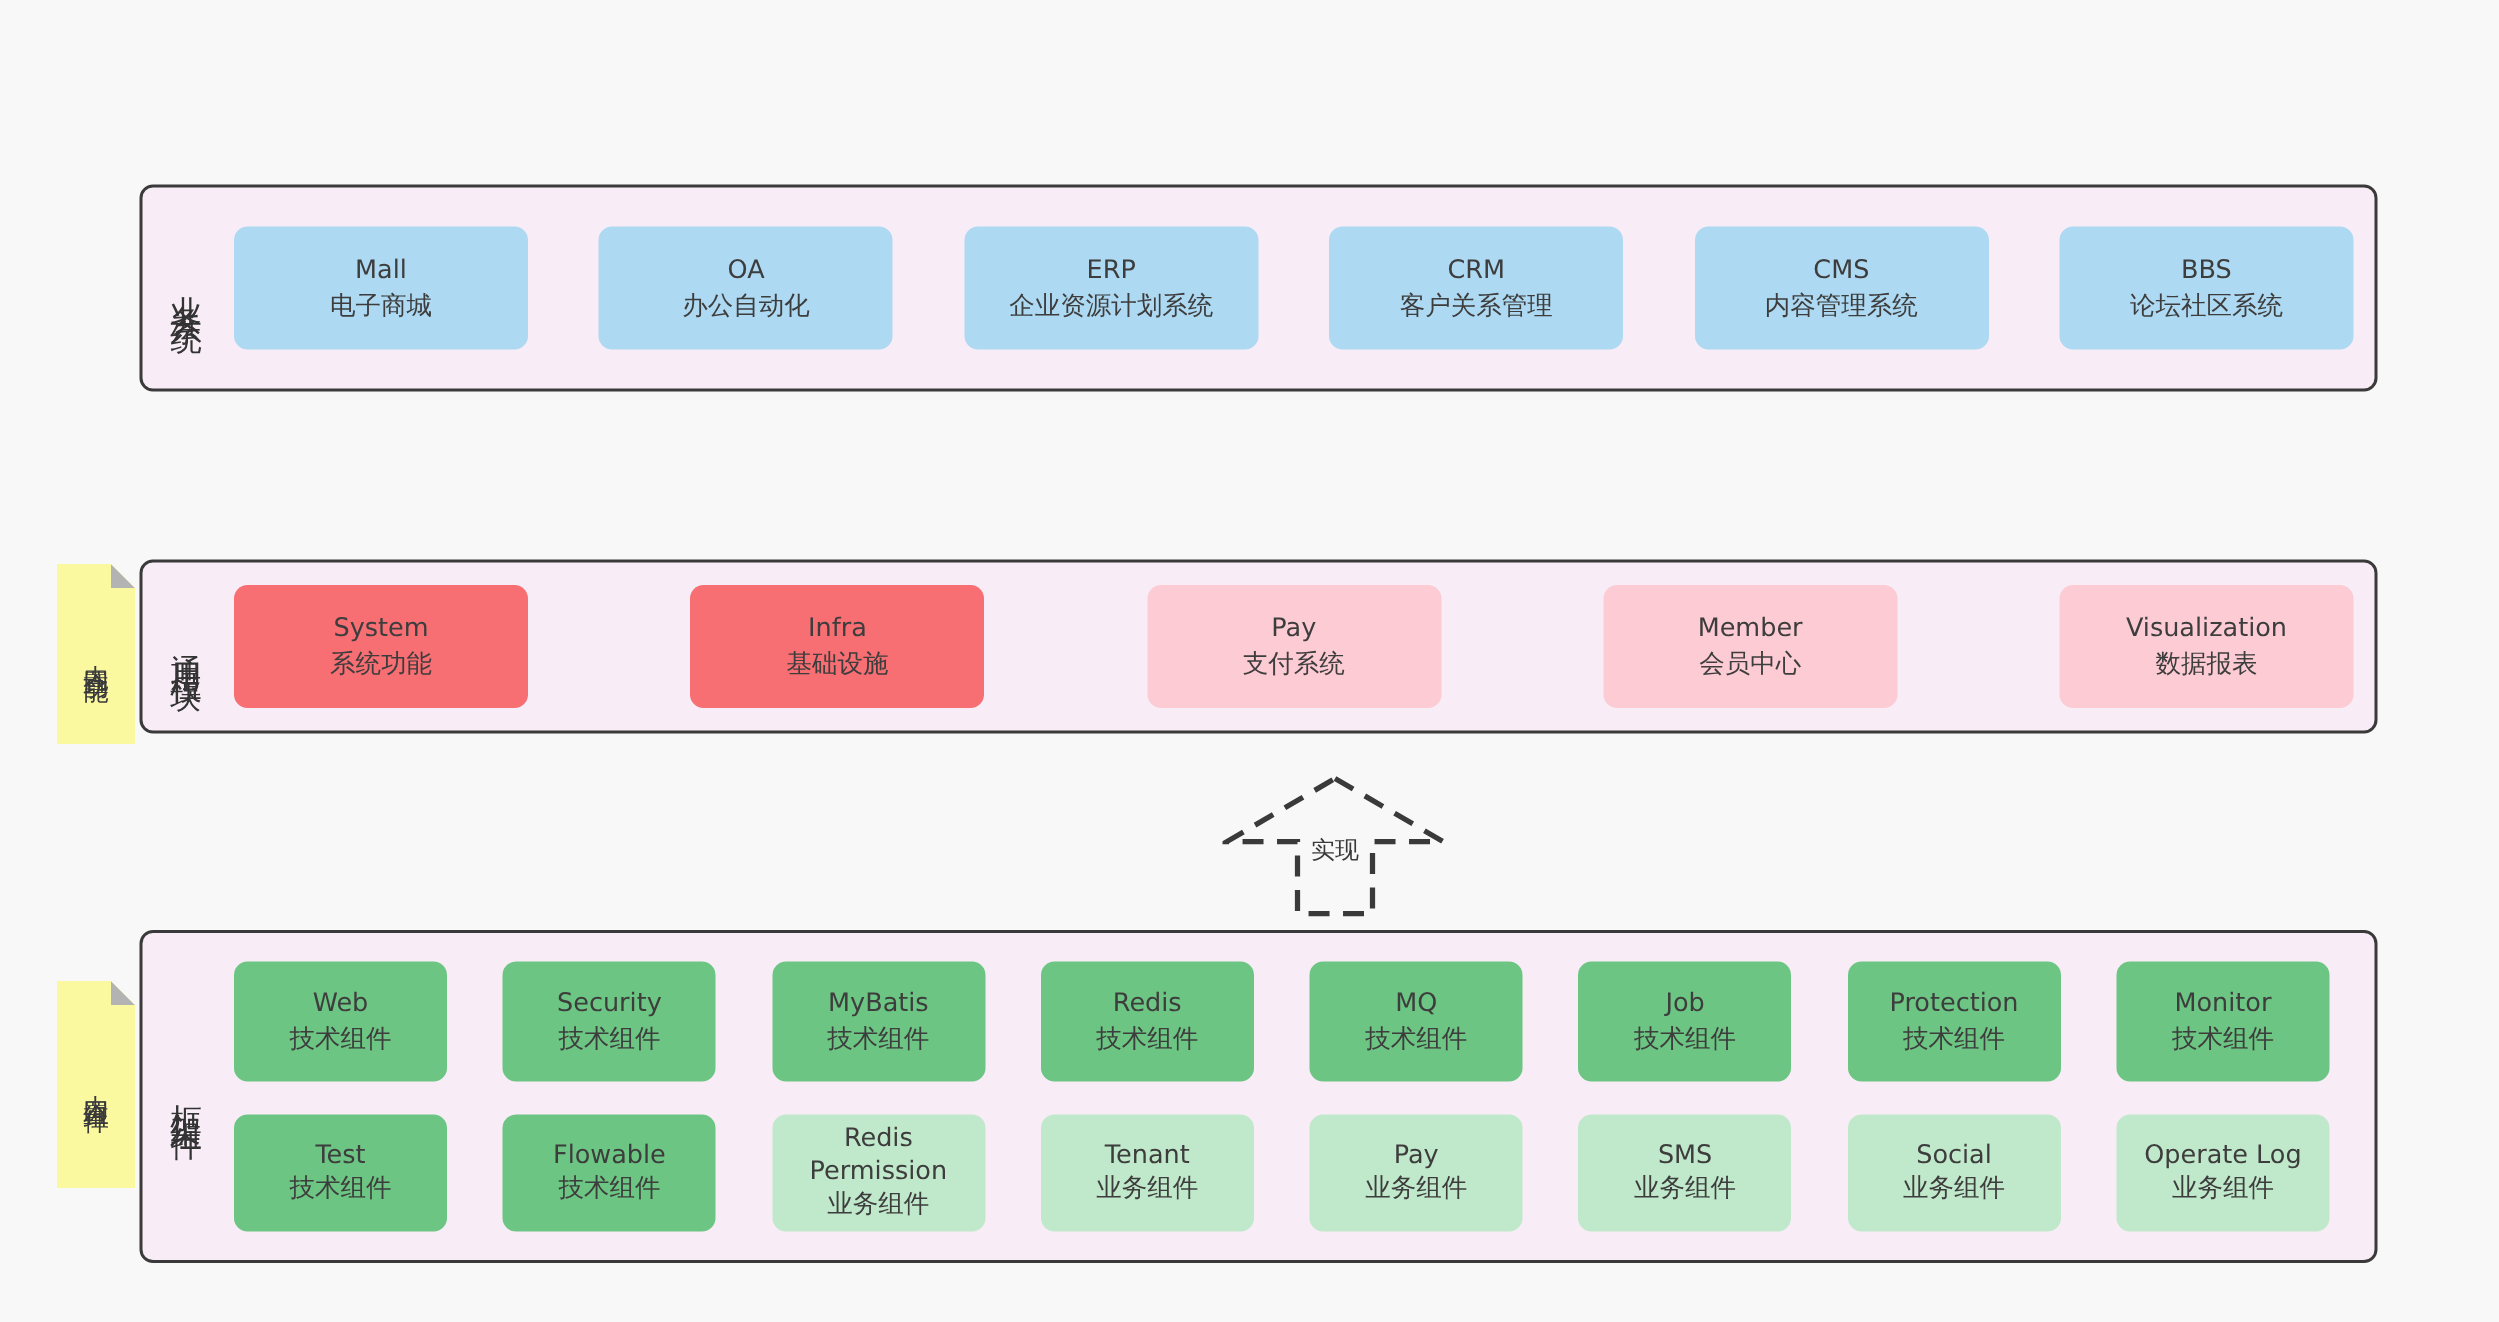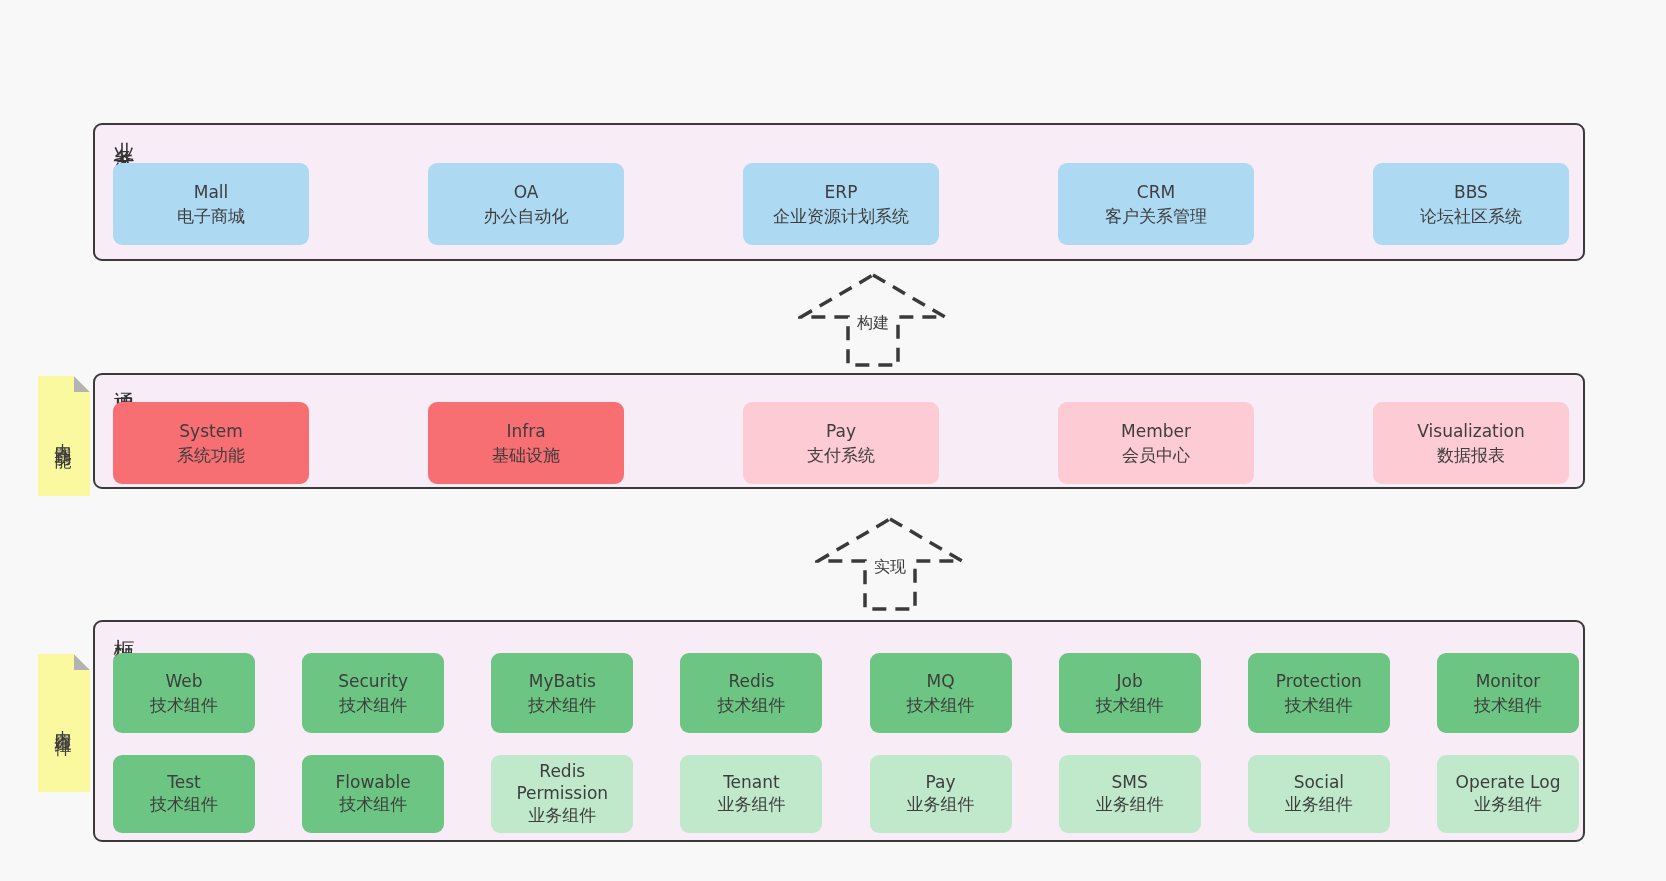--- a/index.html
+++ b/index.html
@@ -2,34 +2,34 @@
 <html><head>
 <meta charset="utf-8">
 <style>
   html,body{margin:0;padding:0;}
   body{font-family:"DejaVu Sans","Liberation Sans",sans-serif;}
   .canvas{position:relative;width:1666px;height:881px;background:#f8f8f8;overflow:hidden;}
 
   
   .section{position:absolute;left:93px;width:1492px;background:#f8edf6;
            border:2px solid #3a3a3a;border-radius:9px;box-sizing:border-box;
-           display:flex;align-items:stretch;flex-direction:column;}
+           display:flex;align-items:stretch;}
   #section-business{top:123px;height:138px;}
   #section-modules{top:373px;height:116px;}
   #section-framework{top:620px;height:222px;}
 
   .section-label{writing-mode:vertical-rl;text-orientation:upright;
                  font-size:21px;letter-spacing:6px;color:#333;
                  margin:auto 0;padding-left:13px;width:30px;text-align:center;
                  white-space:nowrap;}
 
   .boxes{flex:1;display:flex;align-items:center;justify-content:space-between;
          padding:0 14px 0 18px;}
   .rows{flex:1;display:flex;flex-direction:column;justify-content:center;
-        gap:22px;padding:0 4px 0 18px;}
+        gap:22px;padding:0 30px 0 18px;}
   .row{display:flex;justify-content:space-between;}
 
   
   .box{border-radius:9px;display:flex;flex-direction:column;justify-content:center;
        align-items:center;text-align:center;color:#3d3d3d;font-size:17px;
        line-height:1.42;box-sizing:border-box;padding:2px 6px;}
   .box .t,.box .s{display:block;}
   .wide{flex:0 0 196px;height:82px;}
   .narrow{flex:0 0 142px;height:80px;}
   .row+.row .narrow{height:78px;line-height:1.28;}
@@ -76,32 +76,30 @@
       </div>
       <div class="box wide blue">
         <span class="t">ERP</span>
         <span class="s">企业资源计划系统</span>
       </div>
       <div class="box wide blue">
         <span class="t">CRM</span>
         <span class="s">客户关系管理</span>
       </div>
       <div class="box wide blue">
+        <span class="t">CMS</span>
+        <span class="s">内容管理系统</span>
+      </div>
+      <div class="box wide blue">
         <span class="t">BBS</span>
         <span class="s">论坛社区系统</span>
       </div>
     </div>
   </div>
 
-  <div class="arrow" id="arrow-build">
-    <svg width="150" height="96" viewBox="0 0 150 96">
-      <path d="M75 3 L147 45 L100 45 L100 93 L50 93 L50 45 L3 45 Z" fill="none" stroke="#3a3a3a" stroke-width="3.5" stroke-dasharray="14 9"></path>
-    </svg>
-    <span class="arrow-label">构建</span>
-  </div>
 
   <div class="note" id="note-modules">
     <svg class="note-fold" width="16" height="16">
       <polygon points="0,0 16,16 0,16" fill="#b3b3b3"></polygon>
     </svg>
     <span class="note-text">内置功能</span>
   </div>
 
   <div class="section" id="section-modules">
     <div class="section-label">通用模块</div>

